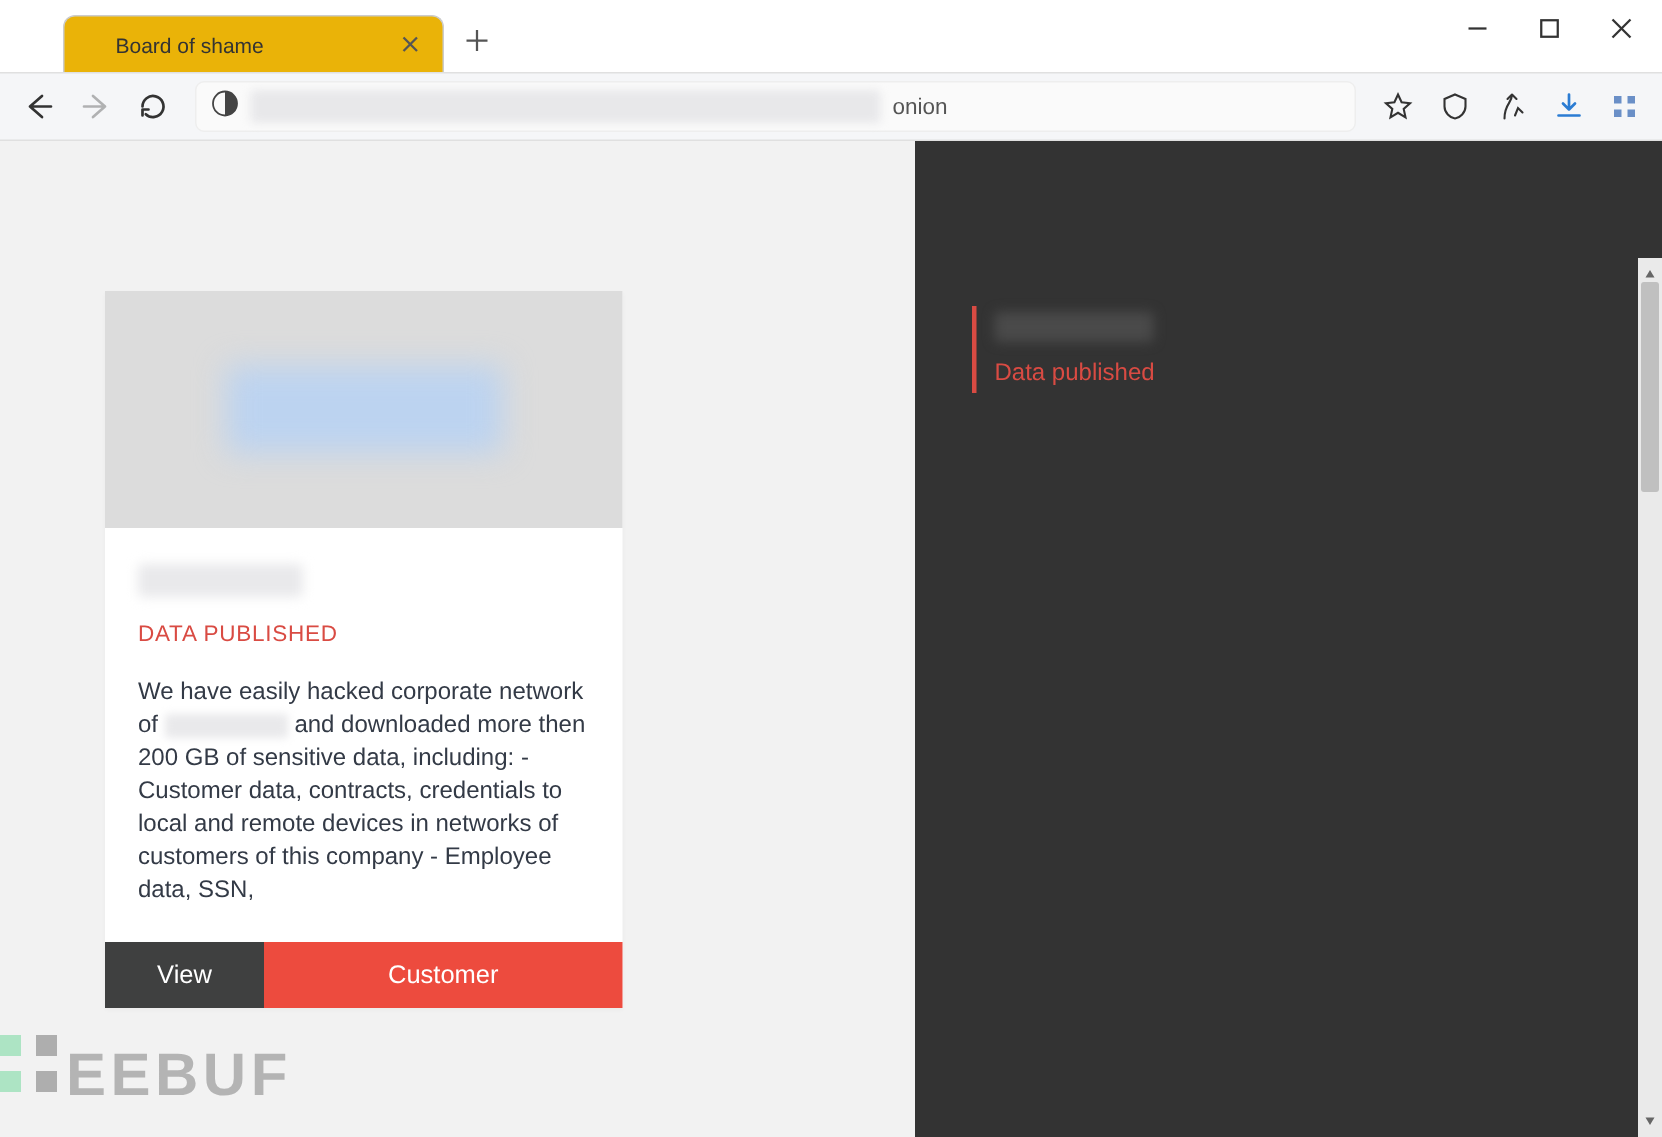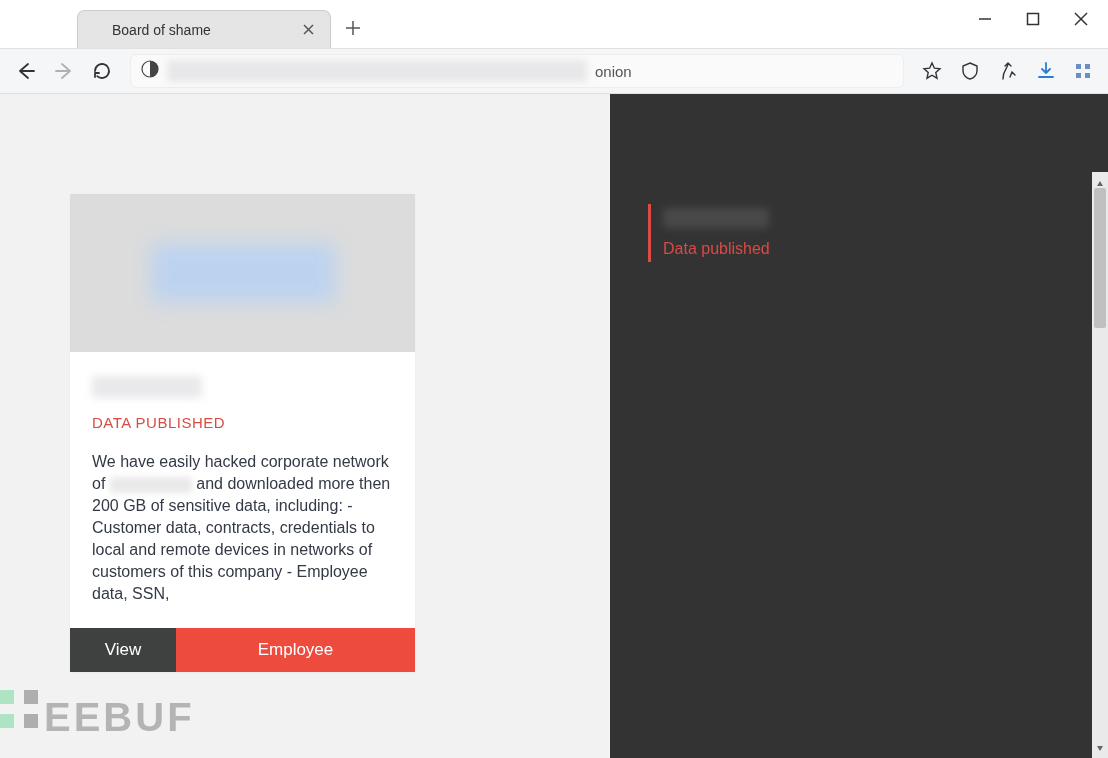--- a/index.html
+++ b/index.html
@@ -34,22 +34,21 @@
       height: 38px;
       width: 254px;
       border: 1px solid #ccc;
       border-bottom: none;
       border-radius: 8px 8px 0 0;
       display: flex;
       align-items: center;
       padding: 0 12px;
       font-size: 14px;
       color: #333;
-      background:#e5e5e5;
-      margin-left:35px;
+      background:#eab308;
     }
     .tab-title { flex: 1; padding-left: 22px; }
     .close-x { cursor: pointer; padding: 2px 4px; }
     .newtab { margin-left: 14px; margin-bottom: 8px; cursor:pointer; }
     
     .navbar {
       height: 46px;
       background: #f5f6f8;
       border-top: 1px solid #e0e0e0;
       border-bottom: 1px solid #e0e0e0;
@@ -339,21 +338,21 @@
         <div class="victim-name-blur"></div>
         <div class="status-label">DATA PUBLISHED</div>
         <div class="card-text">
           <span>We have easily hacked corporate network of </span>
           <span class="inline-blur"></span>
           <span> and downloaded more then 200 GB of sensitive data, including: - Customer data, contracts, credentials to local and remote devices in networks of customers of this company - Employee data, SSN,</span>
         </div>
       </div>
       <div class="card-actions">
         <button class="btn btn-view">View</button>
-        <button class="btn btn-dl">Employee</button>
+        <button class="btn btn-dl">Customer</button>
       </div>
     </div>
 
     <div class="watermark">
       <div class="wm-blocks">
           <div></div>
           <div></div>
         </div>
       <div class="wm-bars">
           <div></div>

